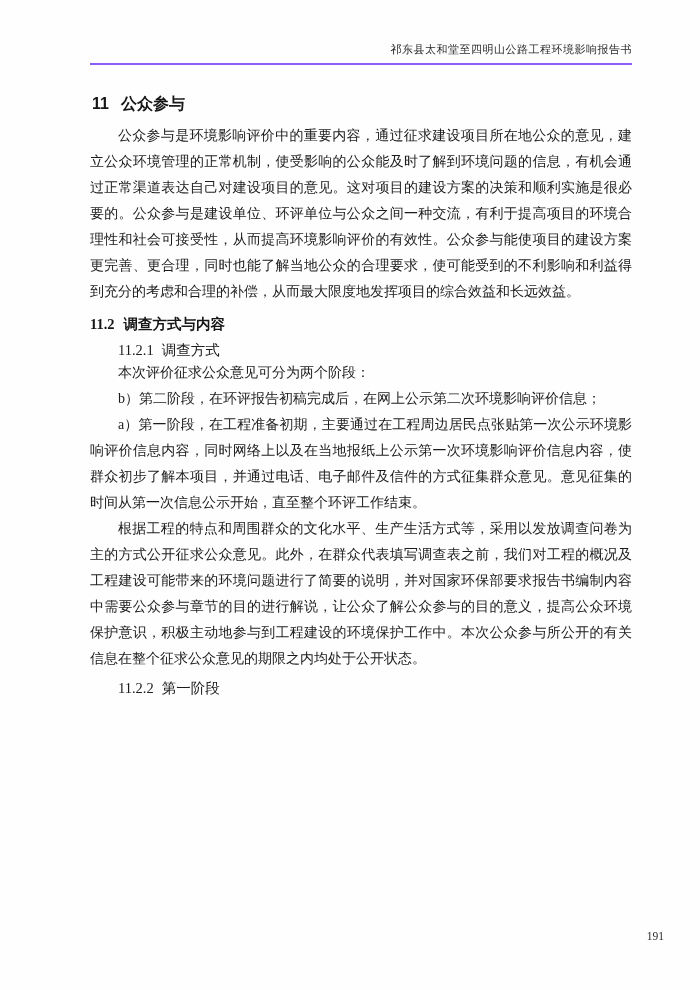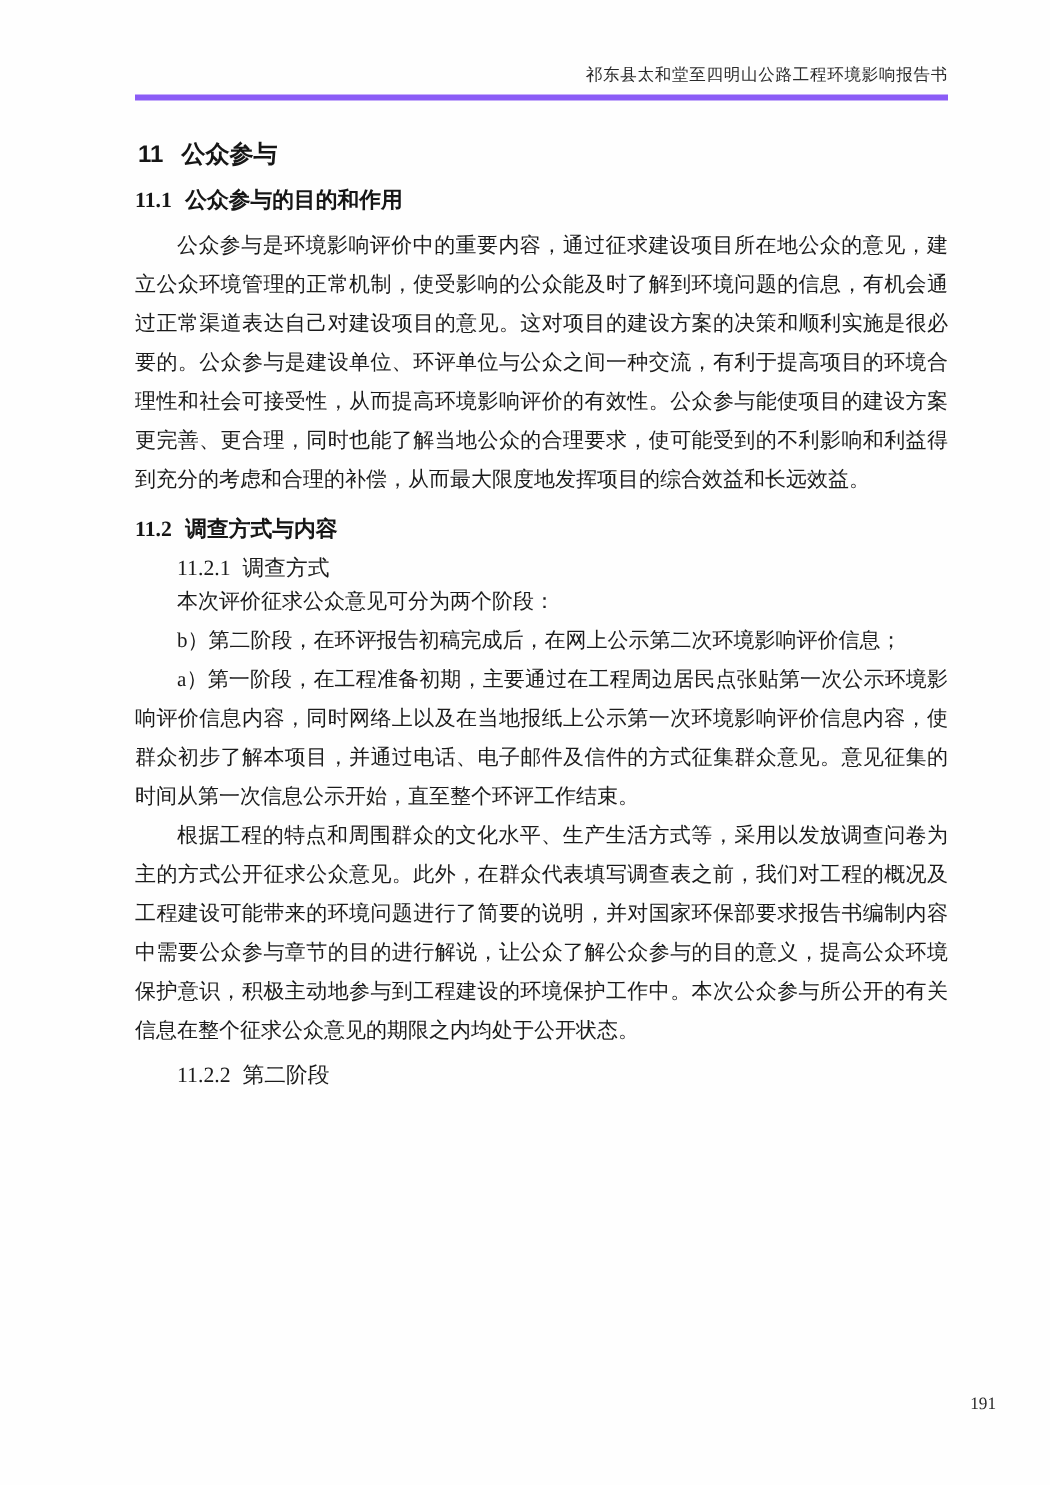--- a/index.html
+++ b/index.html
@@ -19,21 +19,21 @@
   .running-header {
     position: absolute;
     top: 42px;
     left: 90px;
     width: 542px;
     text-align: right;
     font-size: 11px;
     letter-spacing: 0.5px;
     color: #2a2a2a;
     padding-bottom: 6px;
-    border-bottom: 4px solid #8b5cf6;
+    border-bottom: 2px solid #8b5cf6;
   }
   .content {
     position: absolute;
     top: 86px;
     left: 90px;
     width: 542px;
   }
   .h-chapter {
     margin: 7px 0 0 2px;
     font-family: "Liberation Sans", "DejaVu Sans", sans-serif;
@@ -88,23 +88,20 @@
   <div class="running-header">
     <span>祁东县太和堂至四明山公路工程环境影响报告书</span>
   </div>
 
   <div class="content">
 
     <div class="h-chapter">
       <span class="hnum">11</span><span>公众参与</span>
     </div>
 
-    <div class="h-sec">
-      <span class="hnum">11.1</span><span>公众参与的目的和作用</span>
-    </div>
 
     <p class="body first">公众参与是环境影响评价中的重要内容，通过征求建设项目所在地公众的意见，建立公众环境管理的正常机制，使受影响的公众能及时了解到环境问题的信息，有机会通过正常渠道表达自己对建设项目的意见。这对项目的建设方案的决策和顺利实施是很必要的。公众参与是建设单位、环评单位与公众之间一种交流，有利于提高项目的环境合理性和社会可接受性，从而提高环境影响评价的有效性。公众参与能使项目的建设方案更完善、更合理，同时也能了解当地公众的合理要求，使可能受到的不利影响和利益得到充分的考虑和合理的补偿，从而最大限度地发挥项目的综合效益和长远效益。</p>
 
 
     <div class="h-sec">
       <span class="hnum">11.2</span><span>调查方式与内容</span>
     </div>
 
     <div class="h-sub">
       <span class="hnum">11.2.1</span><span>调查方式</span>
@@ -112,21 +109,21 @@
 
     <p class="body">本次评价征求公众意见可分为两个阶段：</p>
 
     <p class="body">b）第二阶段，在环评报告初稿完成后，在网上公示第二次环境影响评价信息；</p>
 
     <p class="body">a）第一阶段，在工程准备初期，主要通过在工程周边居民点张贴第一次公示环境影响评价信息内容，同时网络上以及在当地报纸上公示第一次环境影响评价信息内容，使群众初步了解本项目，并通过电话、电子邮件及信件的方式征集群众意见。意见征集的时间从第一次信息公示开始，直至整个环评工作结束。</p>
 
     <p class="body">根据工程的特点和周围群众的文化水平、生产生活方式等，采用以发放调查问卷为主的方式公开征求公众意见。此外，在群众代表填写调查表之前，我们对工程的概况及工程建设可能带来的环境问题进行了简要的说明，并对国家环保部要求报告书编制内容中需要公众参与章节的目的进行解说，让公众了解公众参与的目的意义，提高公众环境保护意识，积极主动地参与到工程建设的环境保护工作中。本次公众参与所公开的有关信息在整个征求公众意见的期限之内均处于公开状态。</p>
 
     <div class="h-sub">
-      <span class="hnum">11.2.2</span><span>第二阶段</span>
+      <span class="hnum">11.2.2</span><span>第一阶段</span>
     </div>
 
 
   </div>
 
   <div class="page-number">191</div>
 
 </div>
 
 </body></html>

